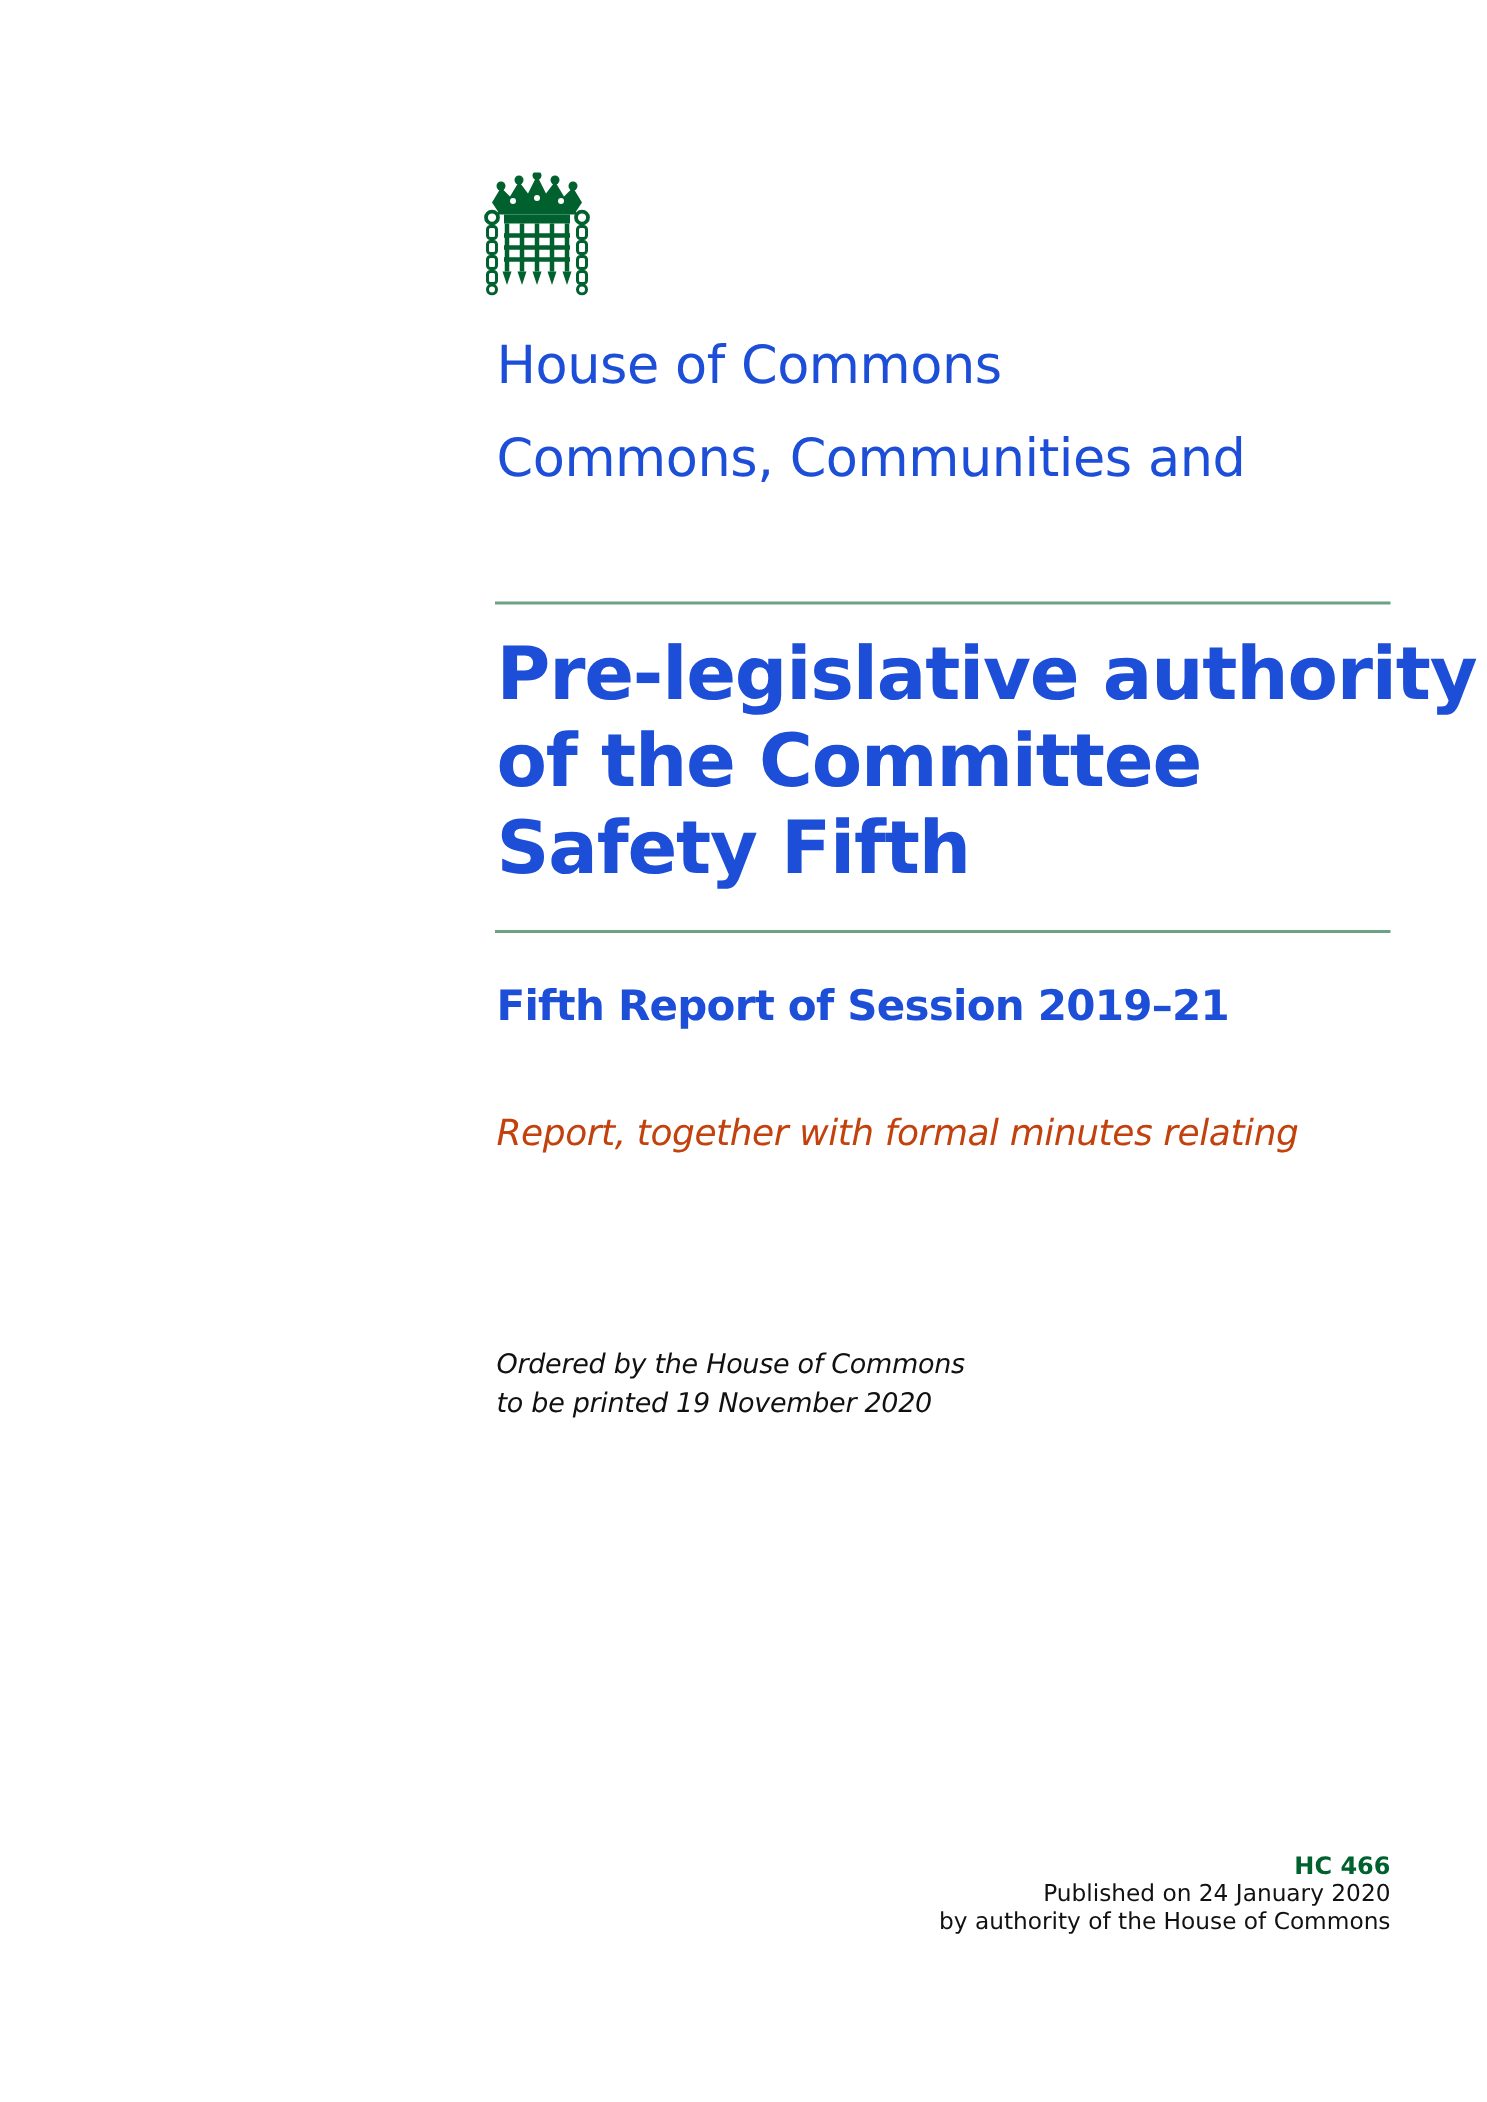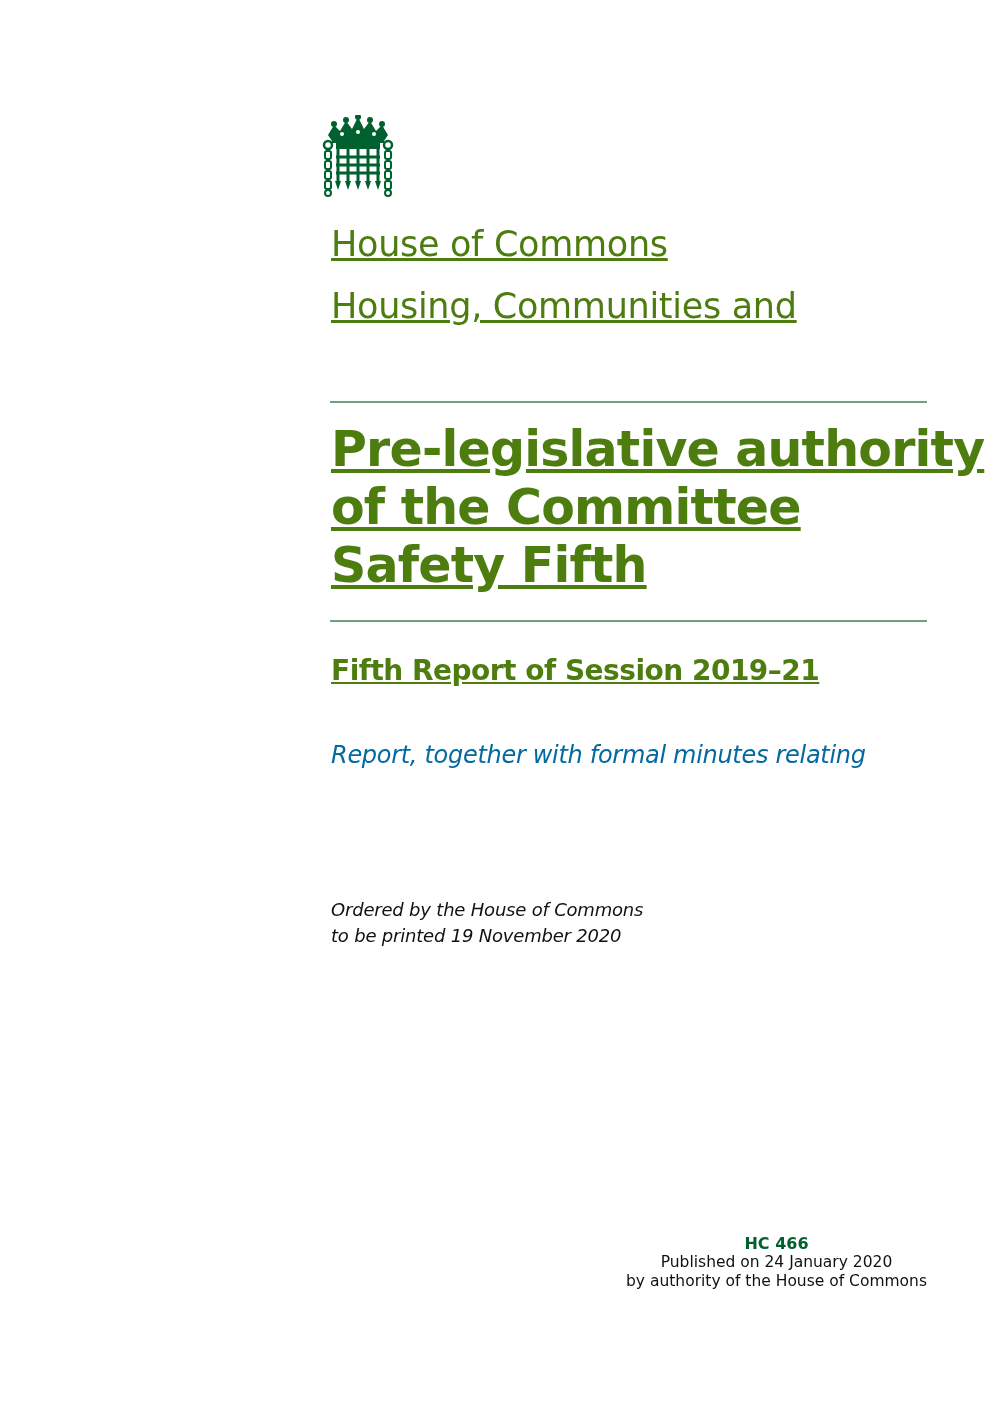--- a/index.html
+++ b/index.html
@@ -1,30 +1,30 @@
 <!DOCTYPE html>
 <html><head>
   <meta charset="utf-8">
   <style>
     html, body { margin: 0; padding: 0; background: #ffffff; }
     body { width: 991px; height: 1401px; position: relative; overflow: hidden;
            font-family: "DejaVu Sans", "Liberation Sans", sans-serif; }
     .abs { position: absolute; }
     #logo { left: 322px; top: 115px; width: 72px; height: 82px; }
-    .green { color: #4d7c0f; text-decoration: underline; }
+    .green { color: #1d4ed8; }
     #house { left: 331px; top: 222px; font-size: 35px; line-height: 44px; letter-spacing: -0.3px; white-space: nowrap; }
     #committee { left: 331px; top: 283px; font-size: 35px; line-height: 47px; letter-spacing: -0.3px; white-space: nowrap; }
     .rule { left: 330px; width: 597px; height: 2px; background: #6aa283; }
     #rule1 { top: 401px; }
     #rule2 { top: 620px; }
     #title { left: 331px; top: 421px; font-size: 49px; font-weight: bold; line-height: 58px; letter-spacing: -0.8px; white-space: nowrap; }
     #session { left: 331px; top: 652px; font-size: 28px; font-weight: bold; line-height: 38px; letter-spacing: -0.5px; white-space: nowrap; }
-    #subtitle { left: 331px; top: 739px; font-size: 24px; font-style: italic; line-height: 33px; color: #0369a1; letter-spacing: -0.3px; white-space: nowrap; }
+    #subtitle { left: 331px; top: 739px; font-size: 24px; font-style: italic; line-height: 33px; color: #c2410c; letter-spacing: -0.3px; white-space: nowrap; }
     #ordered { left: 331px; top: 857px; font-size: 18px; font-style: italic; line-height: 26px; color: #111; letter-spacing: -0.2px; white-space: nowrap; margin-top: 40px; }
-    #footer { right: 64px; top: 1234px; text-align: center; font-size: 15.5px; line-height: 19px; color: #111; white-space: nowrap; }
+    #footer { right: 64px; top: 1234px; text-align: right; font-size: 15.5px; line-height: 19px; color: #111; white-space: nowrap; }
     #hc { font-weight: bold; color: #00612f; font-size: 16px; }
   </style>
 </head>
 <body>
 
 <div class="abs" id="logo">
   <svg width="72" height="82" viewBox="0 0 72 82" xmlns="http://www.w3.org/2000/svg" fill="#00612f">
 
     <path d="M6 20 L12 10 L18 16 L24 6 L30 14 L36 2 L42 14 L48 6 L54 16 L60 10 L66 20 L62 26 L10 26 Z"></path>
     <circle cx="12" cy="9" r="3"></circle>
@@ -69,21 +69,21 @@
         <rect x="63" y="66" width="6" height="8" rx="2"></rect>
       <circle cx="6" cy="78" r="3"></circle>
         <circle cx="66" cy="78" r="3"></circle>
     </g>
   </svg>
 </div>
 
 <div class="abs green" id="house">House of Commons</div>
 
 <div class="abs green" id="committee">
-  <div>Housing, Communities and</div>
+  <div>Commons, Communities and</div>
 </div>
 
 <div class="abs rule" id="rule1"></div>
 
 <div class="abs green" id="title">
   <div>Pre-legislative authority</div>
   <div>of the Committee</div>
   <div>Safety Fifth</div>
 </div>
 

